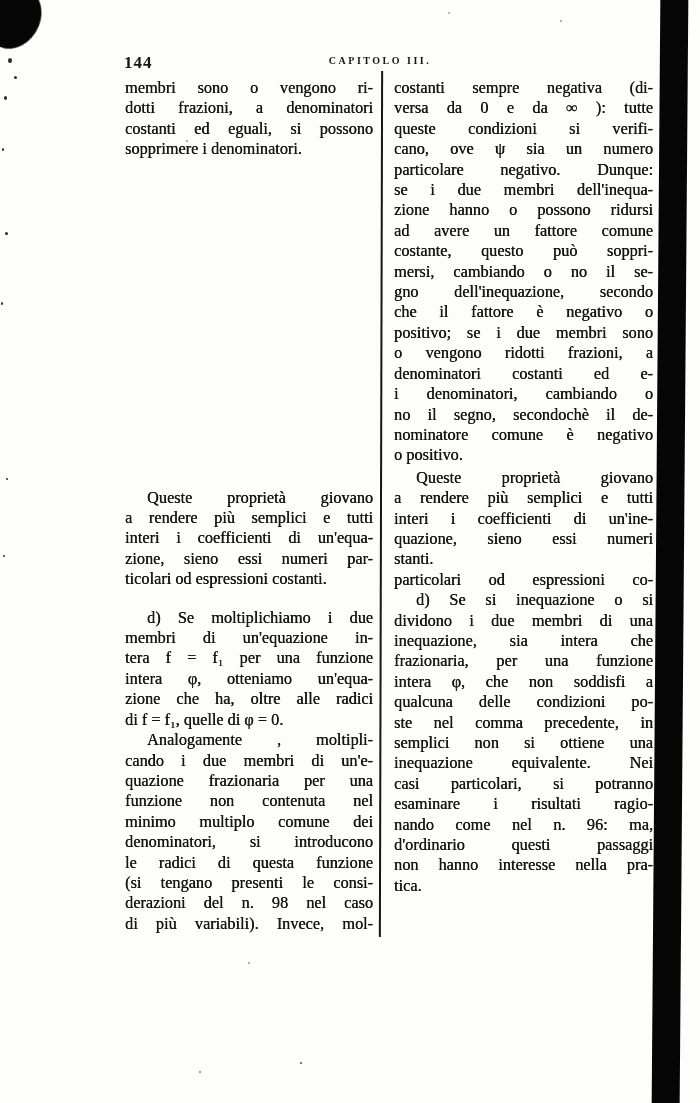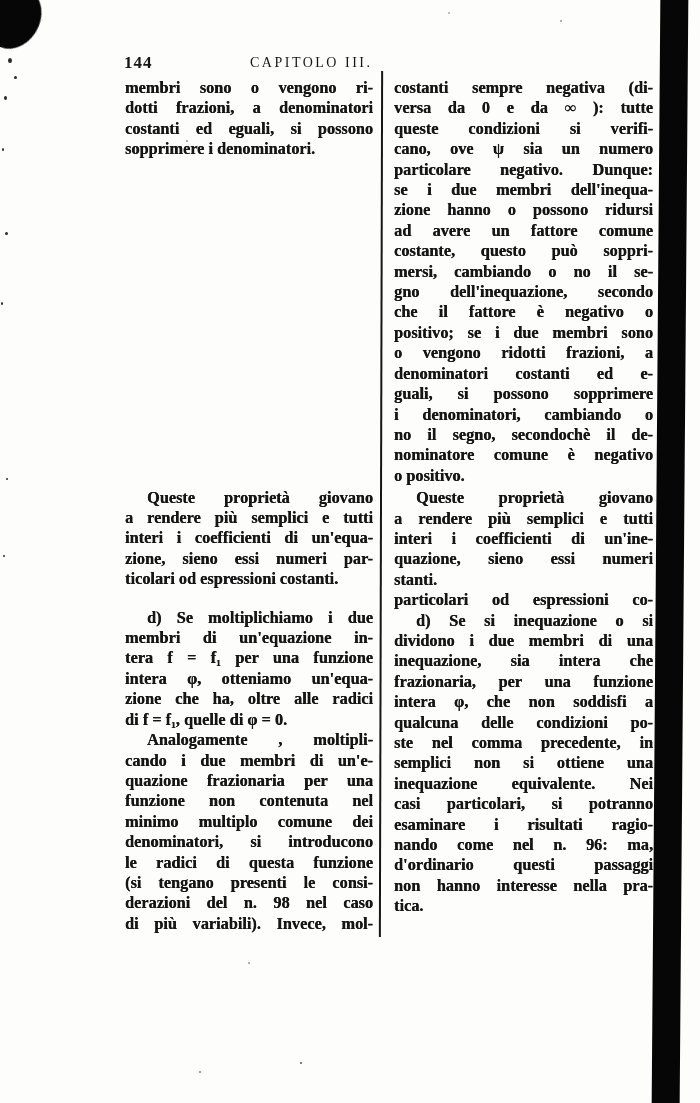--- a/index.html
+++ b/index.html
@@ -12,33 +12,33 @@
     color:var(--ink,#161616);
   }
   
   .header-row{position:absolute;left:0;top:53px;width:700px;height:20px;padding-left:14px;}
   .page-number{
     position:absolute;left:124px;top:0;
     font-size:17px;font-weight:bold;letter-spacing:1px;
   }
   .chapter-title{
     position:absolute;left:250px;top:2px;width:260px;
-    text-align:left;
-    font-size:14px;font-weight:normal;letter-spacing:2.5px;
+    text-align:center;
+    font-size:10px;font-weight:bold;letter-spacing:2.5px;
     white-space:nowrap;
   }
   
   .col{
     position:absolute;top:78px;
     font-size:16.3px;line-height:20.4px;
     text-shadow:0.3px 0 0 currentColor;
   }
   .col-left{left:125px;width:248px;}
   .col-right{left:394px;width:259px;}
-  .para{margin:0;font-weight:bold;}
+  .para{margin:0;}
   .ln{text-align:justify;text-align-last:justify;}
   .ln.end{text-align-last:left;}
   .para.indent .ln:first-child{text-indent:22px;}
   .para.gap-big{margin-top:328px;}
   .para.gap-blank{margin-top:18px;}
   .para.gap-tiny{margin-top:2px;}
   
   .divider{
     position:absolute;left:380px;top:71px;
     width:2px;height:866px;
@@ -153,21 +153,20 @@
         <div class="ln">se i due membri dell'inequa-</div>
         <div class="ln">zione hanno o possono ridursi</div>
         <div class="ln">ad avere un fattore comune</div>
         <div class="ln">costante, questo può soppri-</div>
         <div class="ln">mersi, cambiando o no il se-</div>
         <div class="ln">gno dell'inequazione, secondo</div>
         <div class="ln">che il fattore è negativo o</div>
         <div class="ln">positivo; se i due membri sono</div>
         <div class="ln">o vengono ridotti frazioni, a</div>
         <div class="ln">denominatori costanti ed e-</div>
-        <div class="ln">guali, si possono sopprimere</div>
         <div class="ln">i denominatori, cambiando o</div>
         <div class="ln">no il segno, secondochè il de-</div>
         <div class="ln">nominatore comune è negativo</div>
         <div class="ln end">o positivo.</div>
       </div>
     <div class="para gap-tiny indent">
         <div class="ln">Queste proprietà giovano</div>
         <div class="ln">a rendere più semplici e tutti</div>
         <div class="ln">interi i coefficienti di un'ine-</div>
         <div class="ln">quazione, sieno essi numeri</div>

